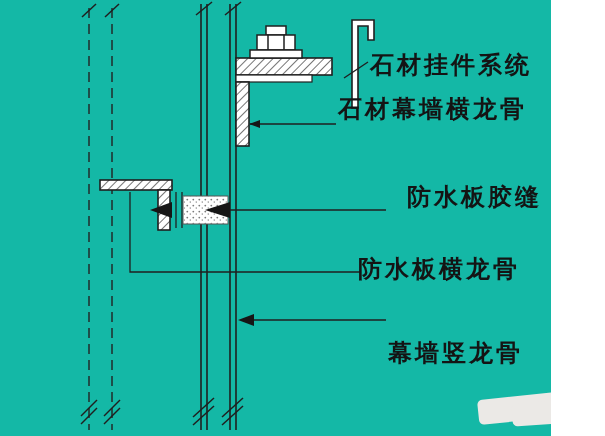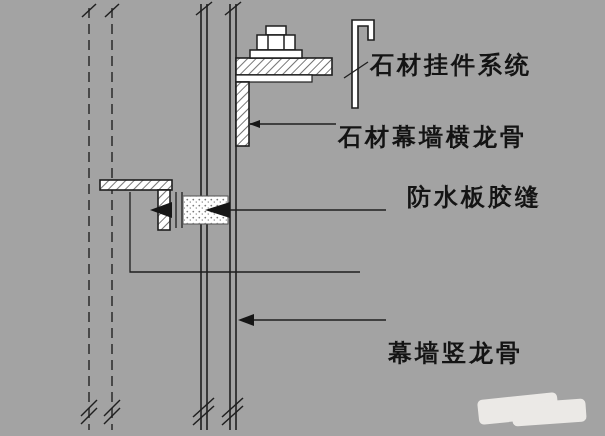--- a/index.html
+++ b/index.html
@@ -1,36 +1,36 @@
 <!DOCTYPE html>
 <html><head>
 <meta charset="utf-8">
 <style>
   * { margin: 0; padding: 0; box-sizing: border-box; }
   html, body { background: #ffffff; }
   .stage {
     position: relative;
-    width: 605px;
+    width: 551px;
     height: 436px;
-    background: #a3a3a3;
+    background: #14b8a6;
     overflow: hidden;
     font-family: "Liberation Sans", sans-serif;
   }
   .stage svg { position: absolute; left: 0; top: 0; }
   .diagram-label {
     position: absolute;
     font-weight: 700;
     font-size: 24px;
     letter-spacing: 3px;
     color: #141414;
     white-space: nowrap;
     line-height: 1.1;
   }
   .lbl-0 { left: 370px; top: 52px; }
-  .lbl-1 { left: 338px; top: 124px; }
+  .lbl-1 { left: 338px; top: 96px; }
   .lbl-2 { left: 407px; top: 184px; }
   .lbl-3 { left: 358px; top: 256px; }
   .lbl-4 { left: 388px; top: 307px; margin-top: 33px; }
 </style>
 </head>
 <body>
 
 <div class="stage">
 
   <svg width="605" height="436" viewBox="0 0 605 436">
@@ -114,14 +114,15 @@
       <line x1="82" y1="17" x2="96" y2="4"></line>
       <line x1="105" y1="17" x2="119" y2="4"></line>
       <line x1="196" y1="15" x2="212" y2="2"></line>
       <line x1="225" y1="15" x2="241" y2="2"></line>
     </g>
   </svg>
 
   <div class="diagram-label lbl-0">石材挂件系统</div>
   <div class="diagram-label lbl-1">石材幕墙横龙骨</div>
   <div class="diagram-label lbl-2">防水板胶缝</div>
+  <div class="diagram-label lbl-3">防水板横龙骨</div>
   <div class="diagram-label lbl-4">幕墙竖龙骨</div>
 </div>
 
 </body></html>

